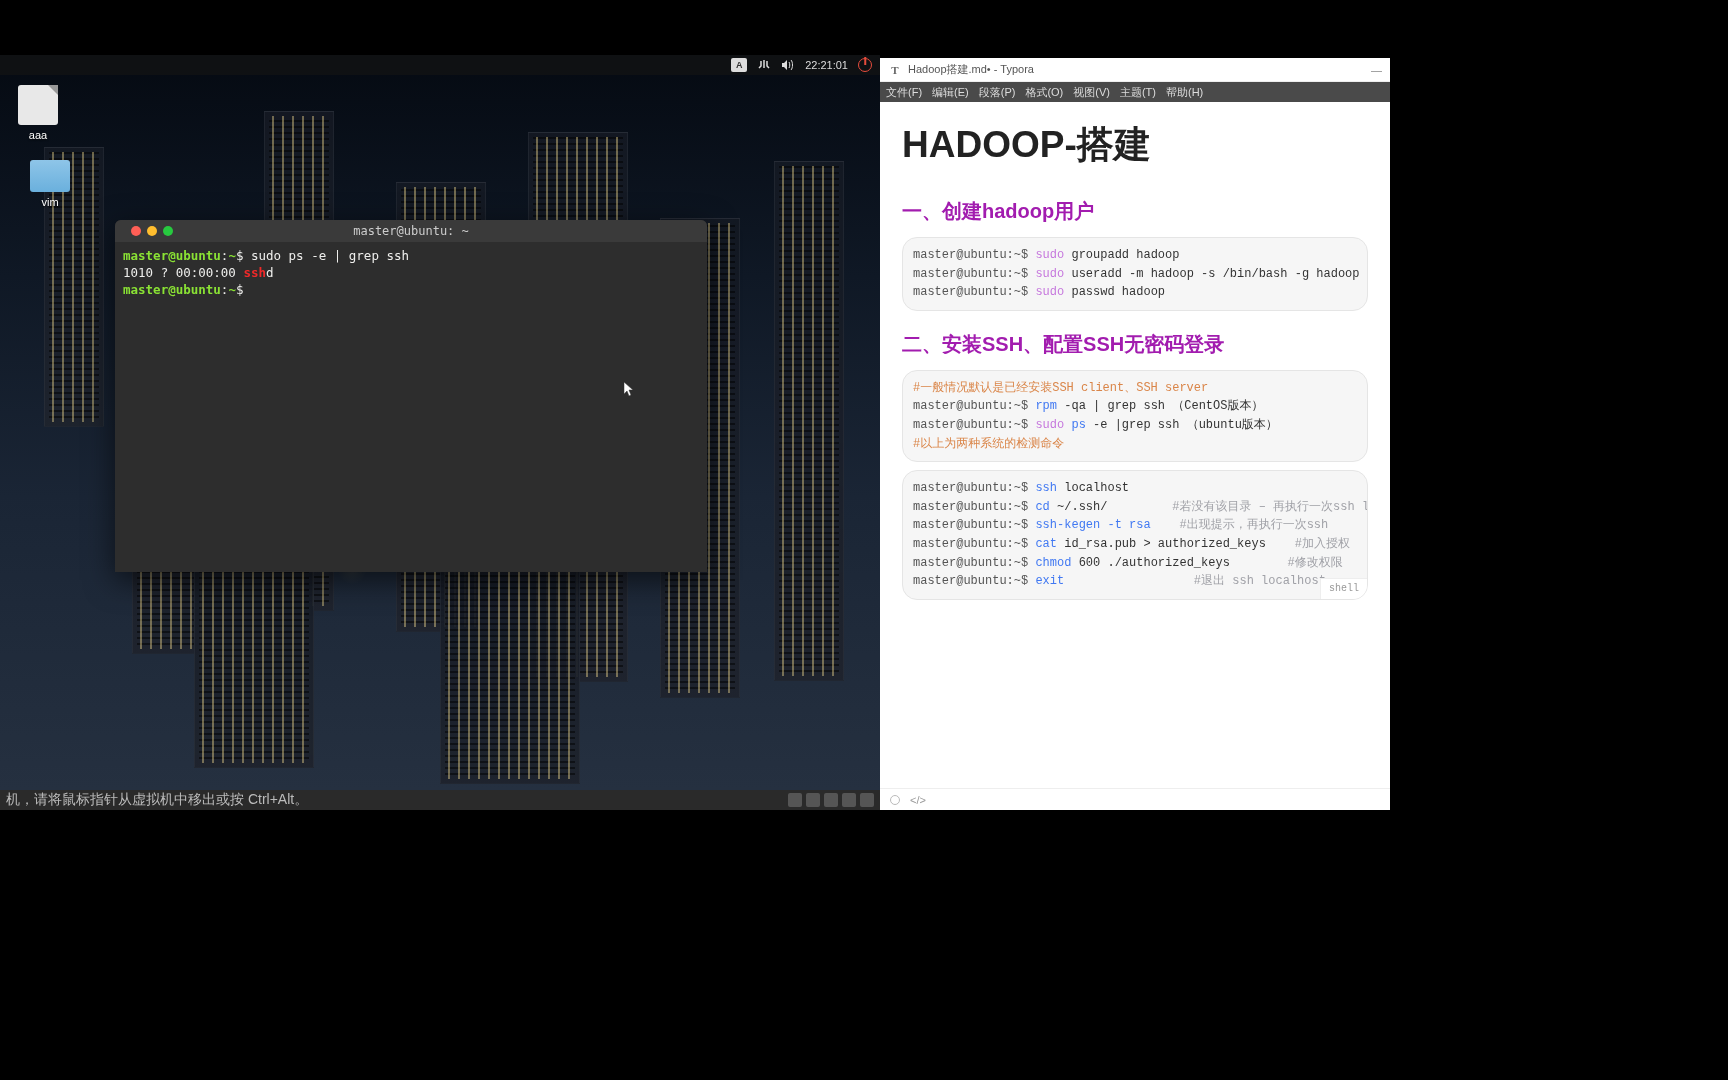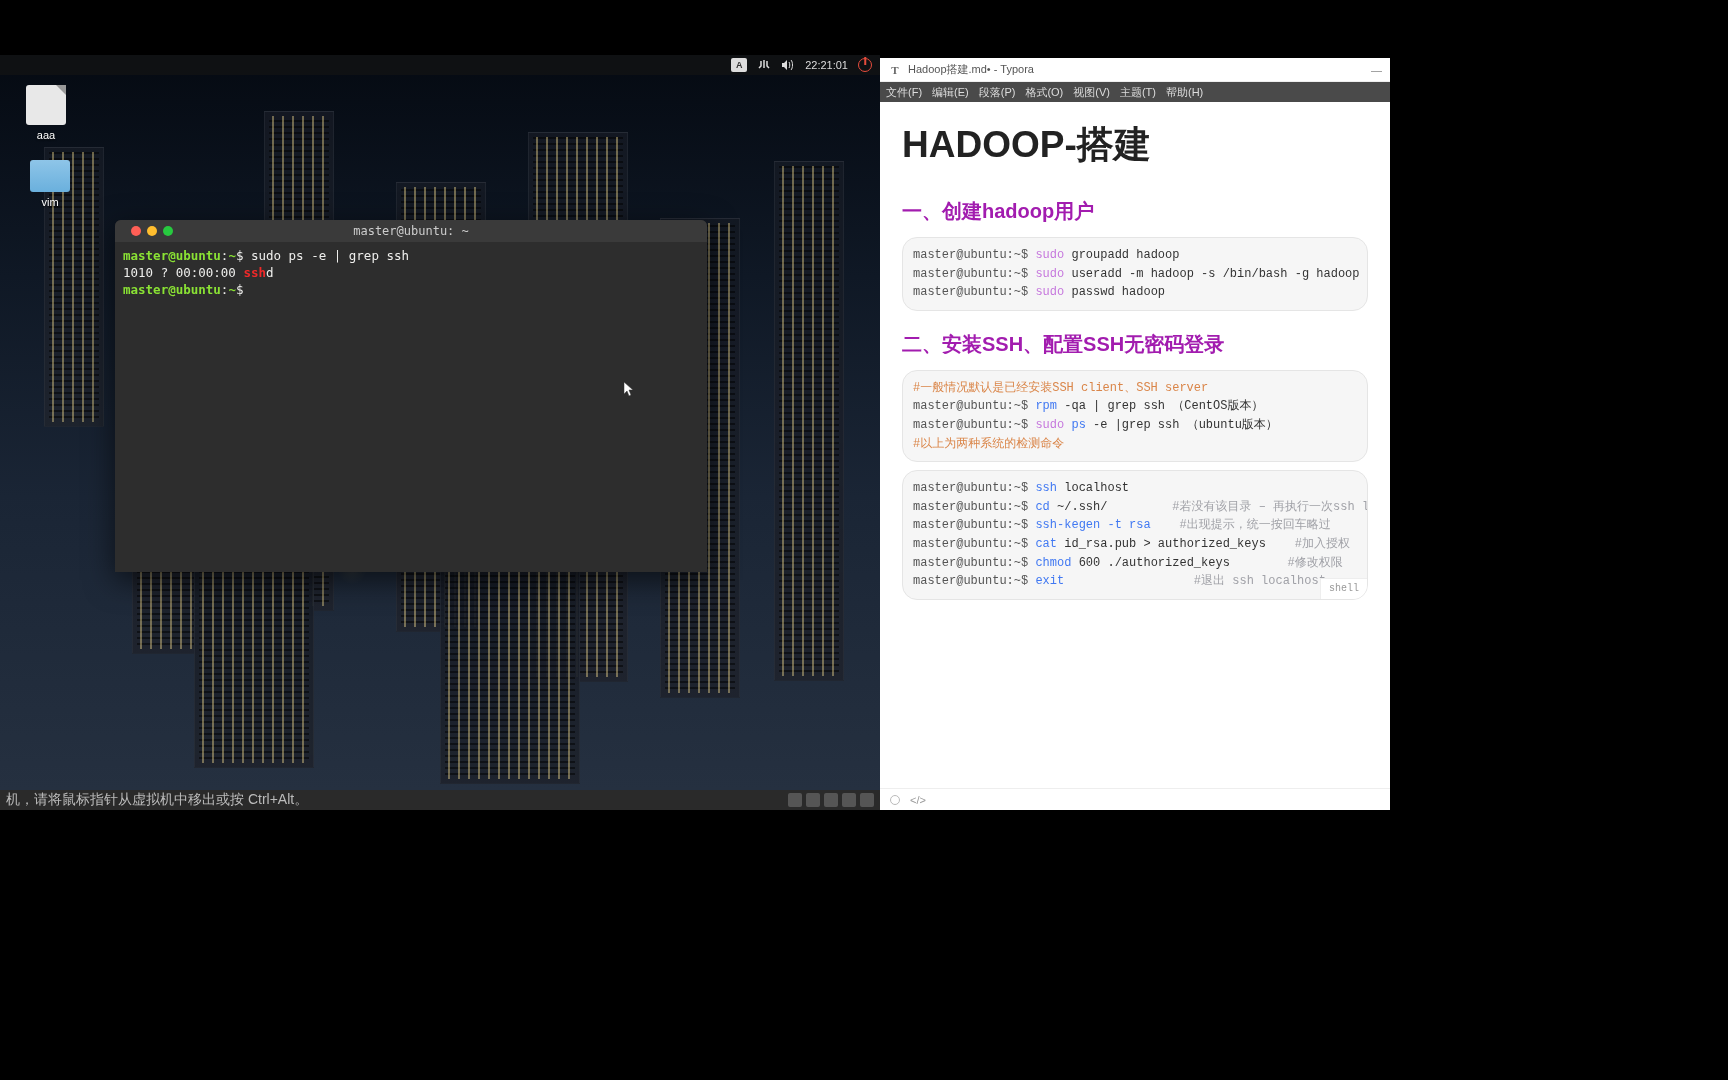--- a/index.html
+++ b/index.html
@@ -357,21 +357,21 @@
   <div class="indicator">
     <svg width="14" height="12" viewBox="0 0 14 12">
         <path d="M1 4h2l3-3v10l-3-3H1z" fill="#ddd"></path>
         <path d="M8 3c1 1 1 5 0 6M10 1c2 2 2 8 0 10" stroke="#ddd" stroke-width="1" fill="none"></path>
       </svg>
   </div>
   <span class="time">22:21:01</span>
   <div class="power"></div>
 </div>
 
-<div class="desktop-icon file" style="left:16px;top:85px;">
+<div class="desktop-icon file" style="left:8px;top:85px;">
   <div class="icon-box"></div>
   <div class="label">aaa</div>
 </div>
 <div class="desktop-icon folder" style="left:20px;top:152px;">
   <div class="icon-box"></div>
   <div class="label">vim</div>
 </div>
 
 <div class="terminal">
   <div class="terminal-titlebar">
@@ -433,21 +433,21 @@
 
     <h2>二、安装SSH、配置SSH无密码登录</h2>
 
     <div class="code-block"><span class="cb-orange">#一般情况默认是已经安装SSH client、SSH server</span>
 <span class="cb-prompt">master@ubuntu:~$</span> <span class="cb-cmd">rpm</span> <span>-qa | grep ssh （CentOS版本）</span>
 <span class="cb-prompt">master@ubuntu:~$</span> <span class="cb-sudo">sudo</span> <span class="cb-cmd">ps</span> <span>-e |grep ssh （ubuntu版本）</span>
 <span class="cb-orange">#以上为两种系统的检测命令</span></div>
 
     <div class="code-block"><span class="cb-prompt">master@ubuntu:~$</span> <span class="cb-cmd">ssh</span> <span>localhost</span>
 <span class="cb-prompt">master@ubuntu:~$</span> <span class="cb-cmd">cd</span> <span>~/.ssh/</span>         <span class="cb-comment">#若没有该目录 – 再执行一次ssh localh</span>
-<span class="cb-prompt">master@ubuntu:~$</span> <span class="cb-cmd">ssh-kegen -t rsa</span>    <span class="cb-comment">#出现提示，统一按回车略过</span>
+<span class="cb-prompt">master@ubuntu:~$</span> <span class="cb-cmd">ssh-kegen -t rsa</span>    <span class="cb-comment">#出现提示，再执行一次ssh</span>
 <span class="cb-prompt">master@ubuntu:~$</span> <span class="cb-cmd">cat</span> <span>id_rsa.pub &gt; authorized_keys</span>    <span class="cb-comment">#加入授权</span>
 <span class="cb-prompt">master@ubuntu:~$</span> <span class="cb-cmd">chmod</span> <span>600 ./authorized_keys</span>        <span class="cb-comment">#修改权限</span>
 <span class="cb-prompt">master@ubuntu:~$</span> <span class="cb-cmd">exit</span>                  <span class="cb-comment">#退出 ssh localhost</span><div class="lang-label">shell</div></div>
   </div>
   <div class="typora-statusbar">
     <div class="circle"></div>
     <span>&lt;/&gt;</span>
   </div>
 </div>
 

